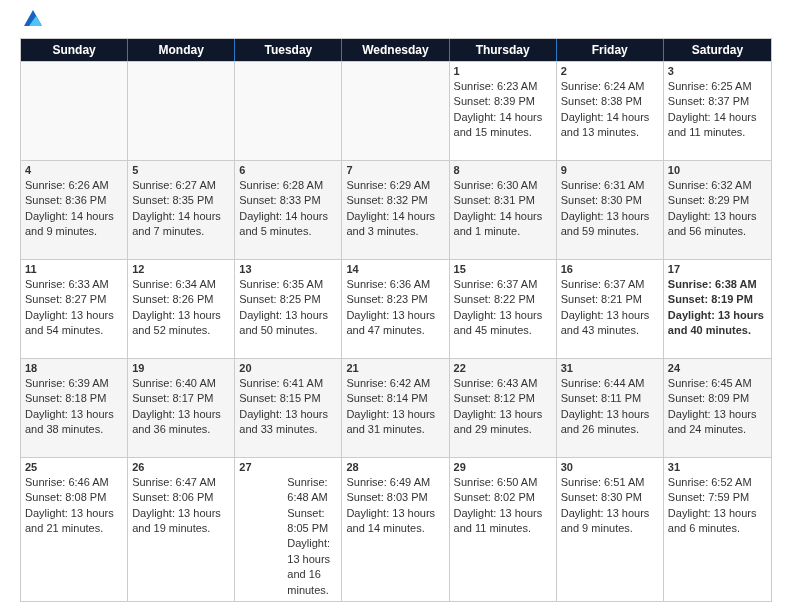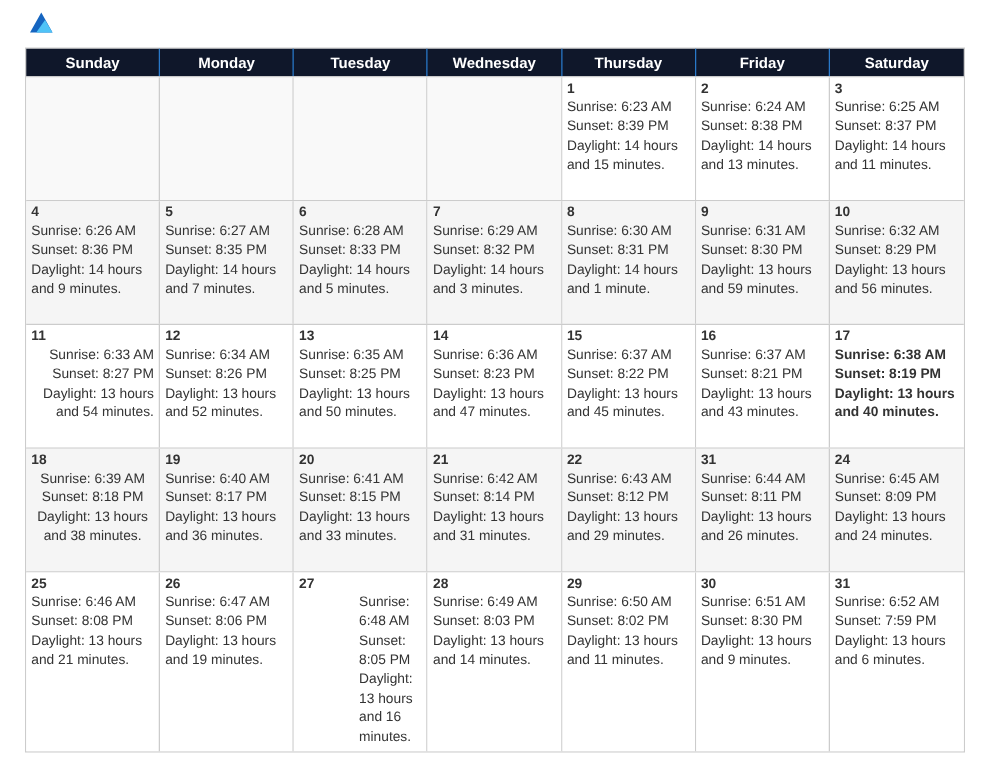--- a/index.html
+++ b/index.html
@@ -206,21 +206,21 @@
             <span class="day-num">10</span>
             <div class="cell-text" style="white-space: pre-line;">Sunrise: 6:32 AM
 Sunset: 8:29 PM
 Daylight: 13 hours
 and 56 minutes.</div>
           </div>
         </div>
         <div class="cal-row">
           <div class="cal-cell">
             <span class="day-num">11</span>
-            <div class="cell-text" style="white-space: pre-line; text-align: right;">Sunrise: 6:33 AM
+            <div class="cell-text" style="white-space: pre-line;">Sunrise: 6:33 AM
 Sunset: 8:27 PM
 Daylight: 13 hours
 and 54 minutes.</div>
           </div>
           <div class="cal-cell">
             <span class="day-num">12</span>
             <div class="cell-text" style="white-space: pre-line;">Sunrise: 6:34 AM
 Sunset: 8:26 PM
 Daylight: 13 hours
 and 52 minutes.</div>
@@ -257,21 +257,21 @@
             <span class="day-num">17</span>
             <div class="cell-text" style="white-space: pre-line; font-weight: bold;">Sunrise: 6:38 AM
 Sunset: 8:19 PM
 Daylight: 13 hours
 and 40 minutes.</div>
           </div>
         </div>
         <div class="cal-row">
           <div class="cal-cell alt">
             <span class="day-num">18</span>
-            <div class="cell-text" style="white-space: pre-line; text-align: center;">Sunrise: 6:39 AM
+            <div class="cell-text" style="white-space: pre-line;">Sunrise: 6:39 AM
 Sunset: 8:18 PM
 Daylight: 13 hours
 and 38 minutes.</div>
           </div>
           <div class="cal-cell alt">
             <span class="day-num">19</span>
             <div class="cell-text" style="white-space: pre-line;">Sunrise: 6:40 AM
 Sunset: 8:17 PM
 Daylight: 13 hours
 and 36 minutes.</div>

